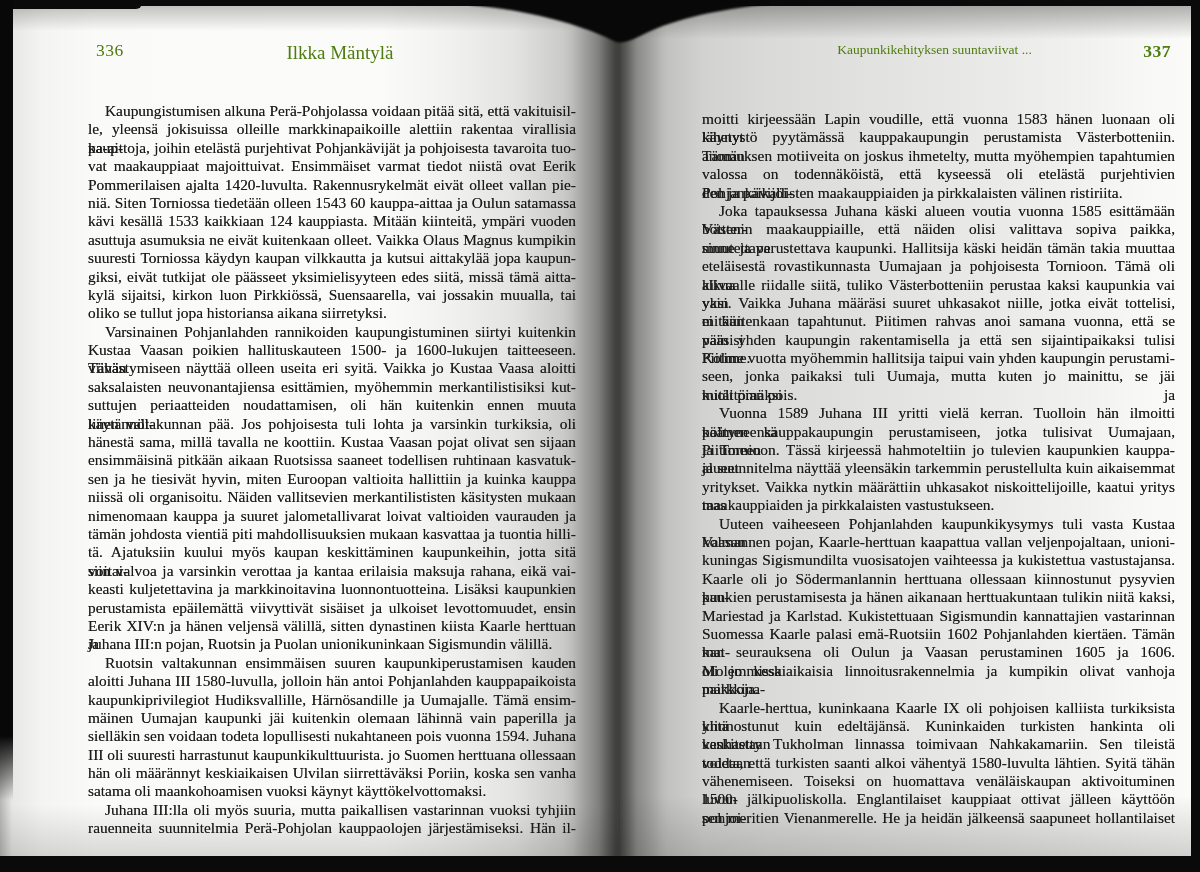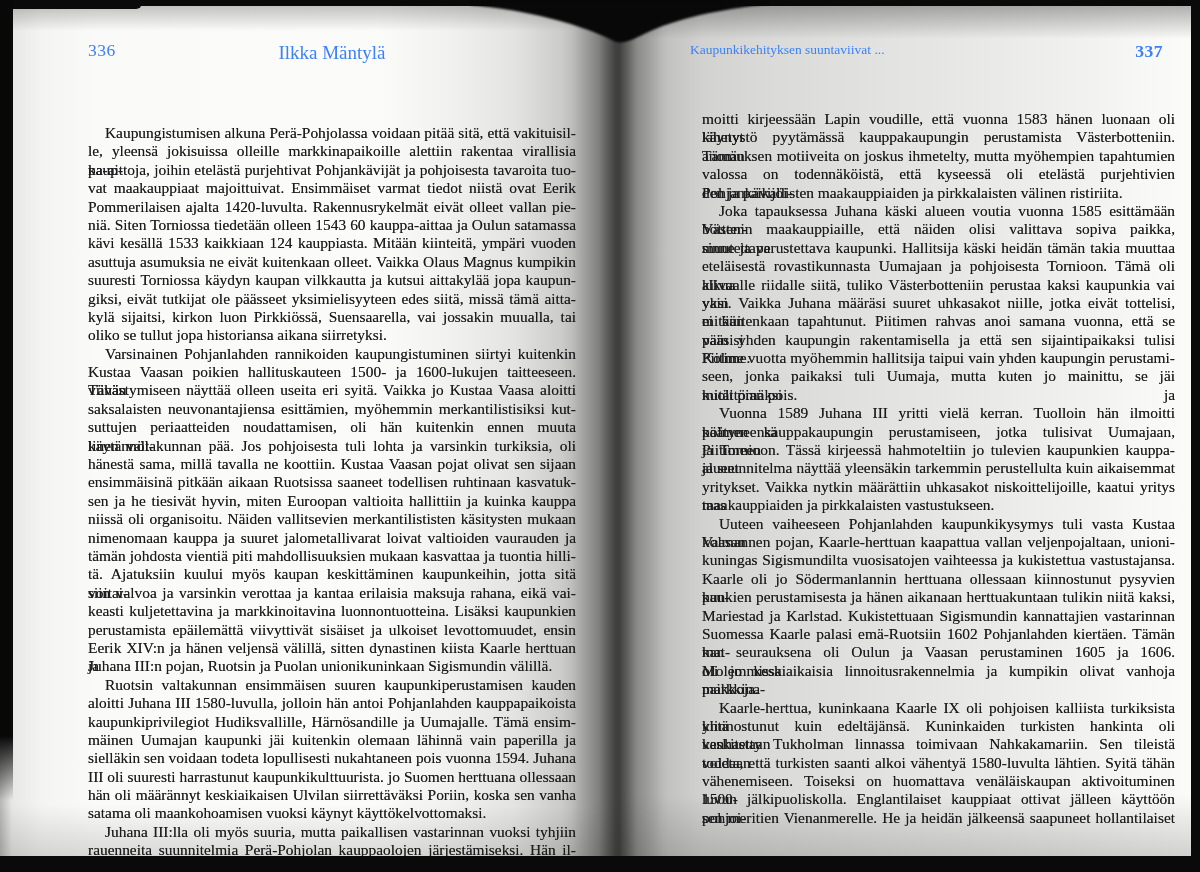--- a/index.html
+++ b/index.html
@@ -38,21 +38,21 @@
       rgba(25,25,25,.46) 53%,rgba(60,60,60,.20) 68%,rgba(0,0,0,0) 100%);
   }
   .bar{position:absolute;background:#0a0a0a;}
   .bar-top{left:0;top:0;width:1200px;height:6px;}
   .bar-top-left{left:0;top:0;width:142px;height:9px;border-radius:0 0 6px 0;}
   .bar-left{left:0;top:0;width:13px;height:800px;
     background:linear-gradient(to bottom,#080808 0,#080808 92%,rgba(8,8,8,0) 100%);}
   .bar-right{left:1191px;top:0;width:9px;height:872px;}
   .bar-bottom{left:0;top:856px;width:1200px;height:16px;}
   .spine-top{position:absolute;left:470px;top:0;width:300px;height:52px;filter:blur(1.3px);}
-  .hdr{position:absolute;color:#3b82f6;}
+  .hdr{position:absolute;color:#4d7c0f;margin-left:8px;}
   .pageno{font-size:17.5px;letter-spacing:.5px;}
   .running{font-size:19px;}
   .body-col{
     position:absolute;color:#1b1b1b;font-size:15.4px;line-height:18.4px;
     text-shadow:0 0 .5px rgba(25,25,25,.65);
   }
   .line{text-align:justify;text-align-last:justify;height:18.4px;overflow:visible;white-space:normal;}
   .line.last{text-align-last:left;}
   .line.indent{text-indent:17px;}
 </style>
@@ -61,24 +61,24 @@
 
 <div class="scan">
 
   <div class="paper paper-left"></div>
   <div class="paper paper-right"></div>
   <div class="gutter"></div>
 
   <div class="hdr pageno" style="left:88px;top:40px;">336</div>
   <div class="hdr running" style="left:88px;top:42px;width:488px;text-align:center;">Ilkka Mäntylä</div>
 
-  <div class="hdr running" style="left:690px;top:42px;width:473px;font-size:13.5px;">Kaupunkikehityksen suuntaviivat ...</div>
+  <div class="hdr running" style="left:690px;top:42px;width:473px;text-align:center;font-size:13.5px;">Kaupunkikehityksen suuntaviivat ...</div>
   <div class="hdr pageno" style="left:690px;top:41px;width:473px;text-align:right;font-weight:bold;">337</div>
 
-  <div class="body-col" id="left-body" style="left:88px;top:124px;width:488px;">
+  <div class="body-col" id="left-body" style="left:88px;top:102px;width:488px;">
       <div class="line indent">Kaupungistumisen alkuna Perä-Pohjolassa voidaan pitää sitä, että vakituisil-</div>
       <div class="line">le, yleensä jokisuissa olleille markkinapaikoille alettiin rakentaa virallisia kaup-</div>
       <div class="line">pa-aittoja, joihin etelästä purjehtivat Pohjankävijät ja pohjoisesta tavaroita tuo-</div>
       <div class="line">vat maakauppiaat majoittuivat. Ensimmäiset varmat tiedot niistä ovat Eerik</div>
       <div class="line">Pommerilaisen ajalta 1420-luvulta. Rakennusrykelmät eivät olleet vallan pie-</div>
       <div class="line">niä. Siten Torniossa tiedetään olleen 1543 60 kauppa-aittaa ja Oulun satamassa</div>
       <div class="line">kävi kesällä 1533 kaikkiaan 124 kauppiasta. Mitään kiinteitä, ympäri vuoden</div>
       <div class="line">asuttuja asumuksia ne eivät kuitenkaan olleet. Vaikka Olaus Magnus kumpikin</div>
       <div class="line">suuresti Torniossa käydyn kaupan vilkkautta ja kutsui aittakylää jopa kaupun-</div>
       <div class="line">giksi, eivät tutkijat ole päässeet yksimielisyyteen edes siitä, missä tämä aitta-</div>

